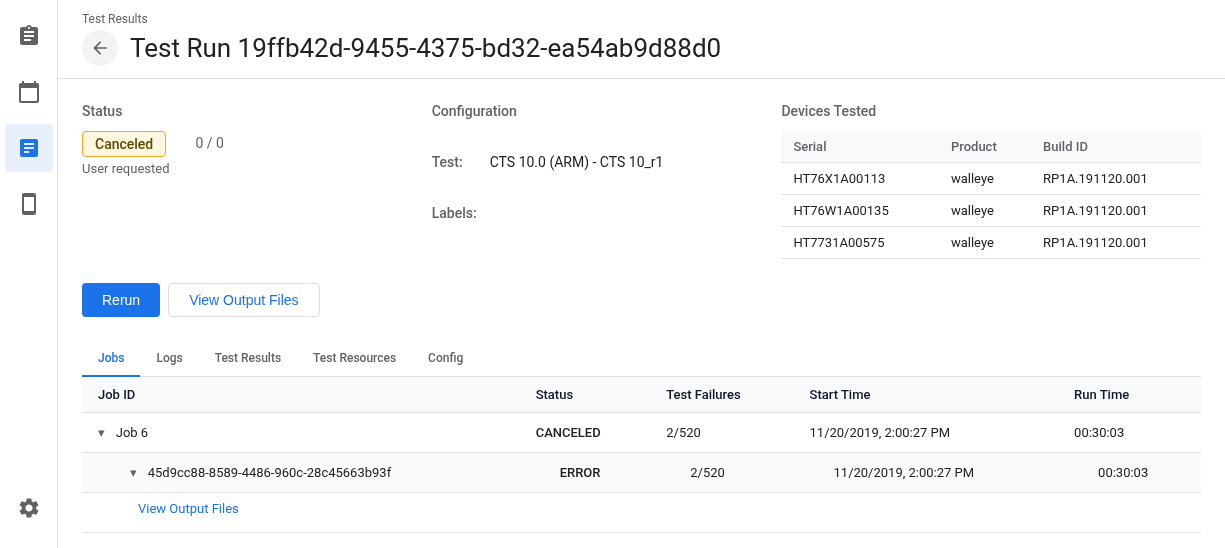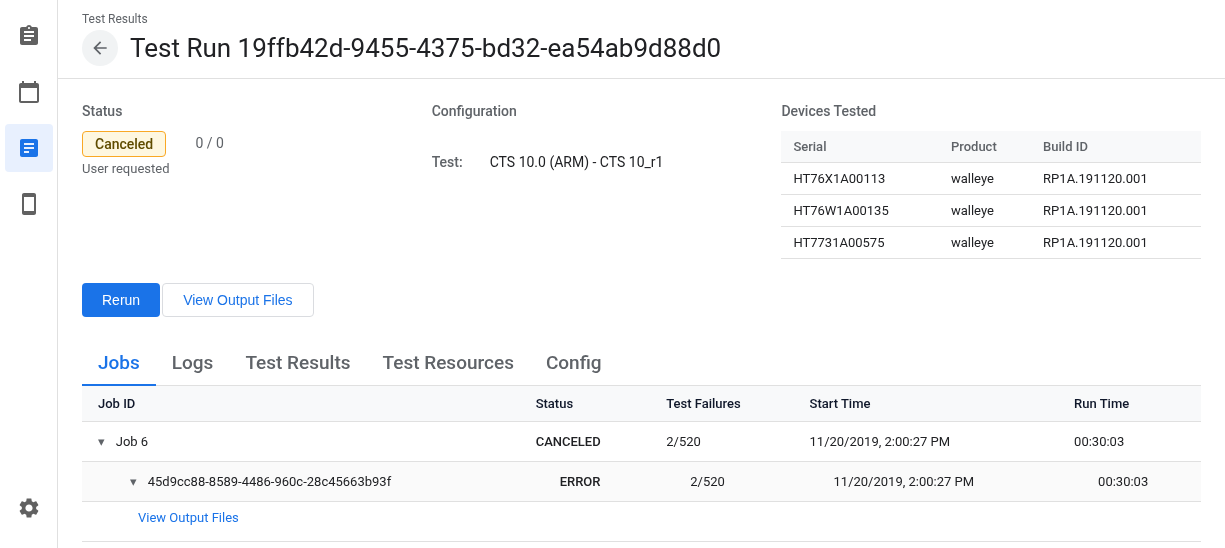--- a/index.html
+++ b/index.html
@@ -151,21 +151,21 @@
     }
     .devices-table td {
       padding: 8px 12px;
       border-bottom: 1px solid #e0e0e0;
       color: #202124;
     }
 
     
     .action-row {
       display: flex;
-      gap: 2px;
+      gap: 8px;
       margin-bottom: 24px;
     }
     .btn-primary {
       background: #1a73e8;
       color: #fff;
       border: none;
       border-radius: 4px;
       padding: 8px 20px;
       font-size: 14px;
       font-weight: 500;
@@ -183,21 +183,21 @@
     }
 
     
     .tabs {
       display: flex;
       border-bottom: 1px solid #e0e0e0;
       margin-bottom: 0;
     }
     .tab {
       padding: 10px 16px;
-      font-size: 19px;
+      font-size: 12px;
       font-weight: 500;
       color: #5f6368;
       cursor: pointer;
       border-bottom: 2px solid transparent;
       margin-bottom: -1px;
     }
     .tab.active {
       color: #1a73e8;
       border-bottom: 2px solid #1a73e8;
     }
@@ -300,20 +300,24 @@
           </div>
           <div class="progress-count">0 / 0</div>
         </div>
       </div>
 
       <div class="info-block">
         <div class="info-label">Configuration</div>
         <div class="config-row">
           <span class="config-key">Test:</span>
           <span class="config-val">CTS 10.0 (ARM) - CTS 10_r1</span>
+        </div>
+        <div class="config-row">
+          <span class="config-key">Labels:</span>
+          <span class="config-val"></span>
         </div>
       </div>
 
       <div class="devices-section">
         <div class="info-label">Devices Tested</div>
         <table class="devices-table">
           <thead>
             <tr>
               <th>Serial</th>
               <th>Product</th>

